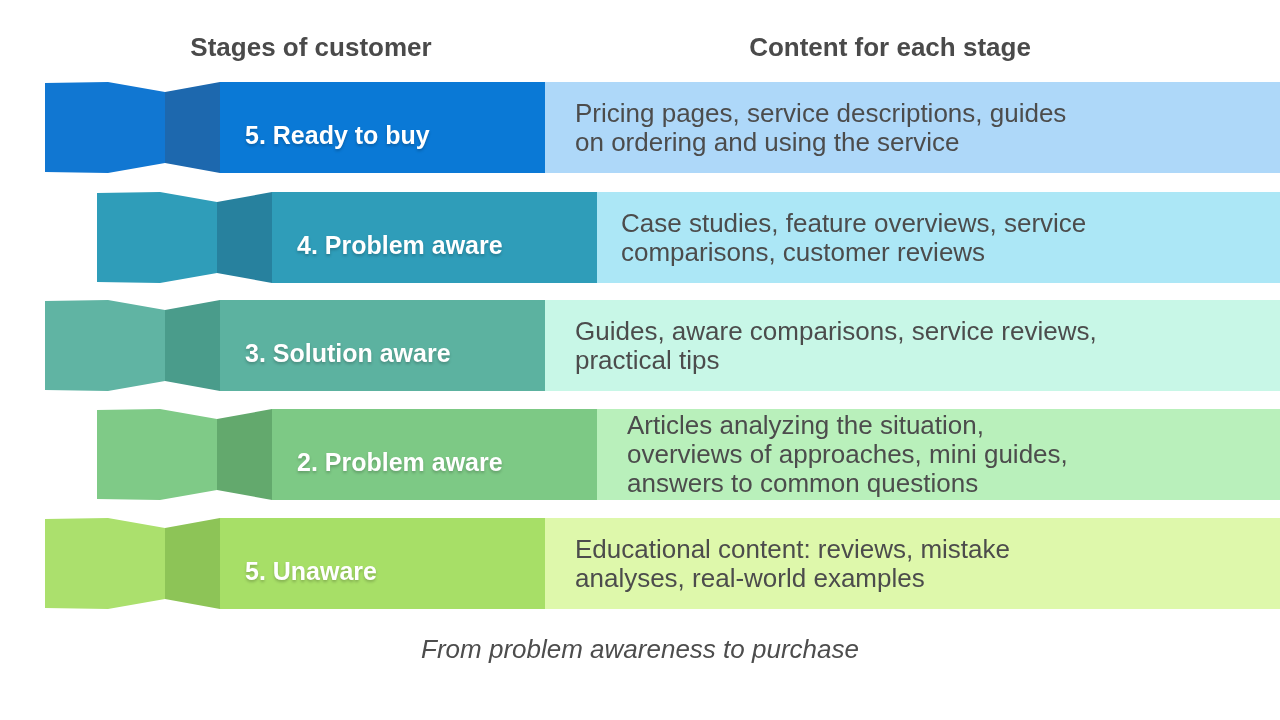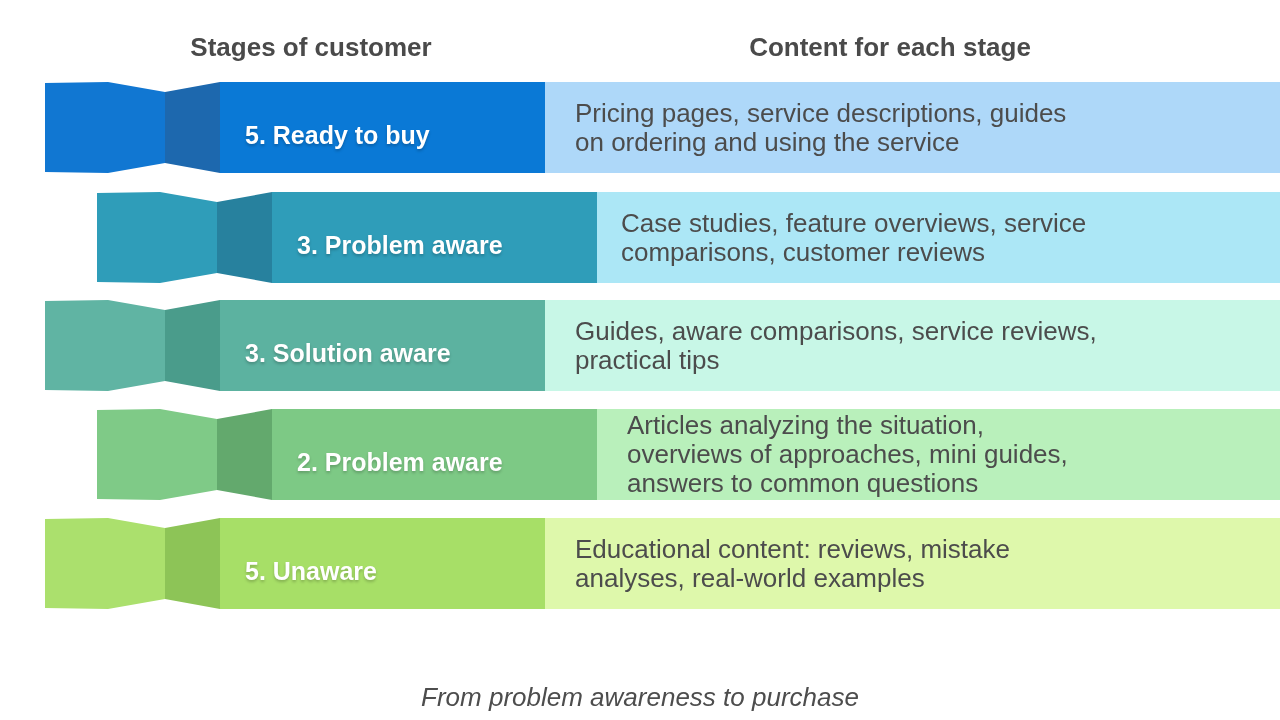--- a/index.html
+++ b/index.html
@@ -84,21 +84,20 @@
   .caption {
     position: absolute;
     top: 634px;
     left: 0;
     width: 1280px;
     box-sizing: border-box;
     text-align: center;
     font-size: 26px;
     font-style: italic;
     color: #4d4d4d;
-    margin-top: 48px;
   }
 </style>
 </head>
 <body>
 
 <div class="canvas">
 
   <div class="col-header left">Stages of customer</div>
   <div class="col-header right">Content for each stage</div>
 
@@ -112,21 +111,21 @@
     <div class="stage-content" style="background-color: rgb(174, 216, 249);">Pricing pages, service descriptions, guides
 on ordering and using the service</div>
   </div>
 
   <div class="row row4 vB">
     <svg class="ribbon" viewBox="0 0 500 91">
       <polygon points="0,1 63,0 120,10 120,81 63,91 0,90" fill="#2f9db9"></polygon>
       <polygon points="120,10 175,0 175,91 120,81" fill="#27819e"></polygon>
       <rect x="175" y="0" width="325" height="91" fill="#2f9db9"></rect>
     </svg>
-    <div class="stage-label">3. Problem aware</div>
+    <div class="stage-label">4. Problem aware</div>
     <div class="stage-content" style="background-color: rgb(172, 231, 246); padding-left: 24px;">Case studies, feature overviews, service
 comparisons, customer reviews</div>
   </div>
 
   <div class="row row3 vA">
     <svg class="ribbon" viewBox="0 0 500 91">
       <polygon points="0,1 63,0 120,10 120,81 63,91 0,90" fill="#60b4a3"></polygon>
       <polygon points="120,10 175,0 175,91 120,81" fill="#4a9c8b"></polygon>
       <rect x="175" y="0" width="325" height="91" fill="#5cb2a0"></rect>
     </svg>

